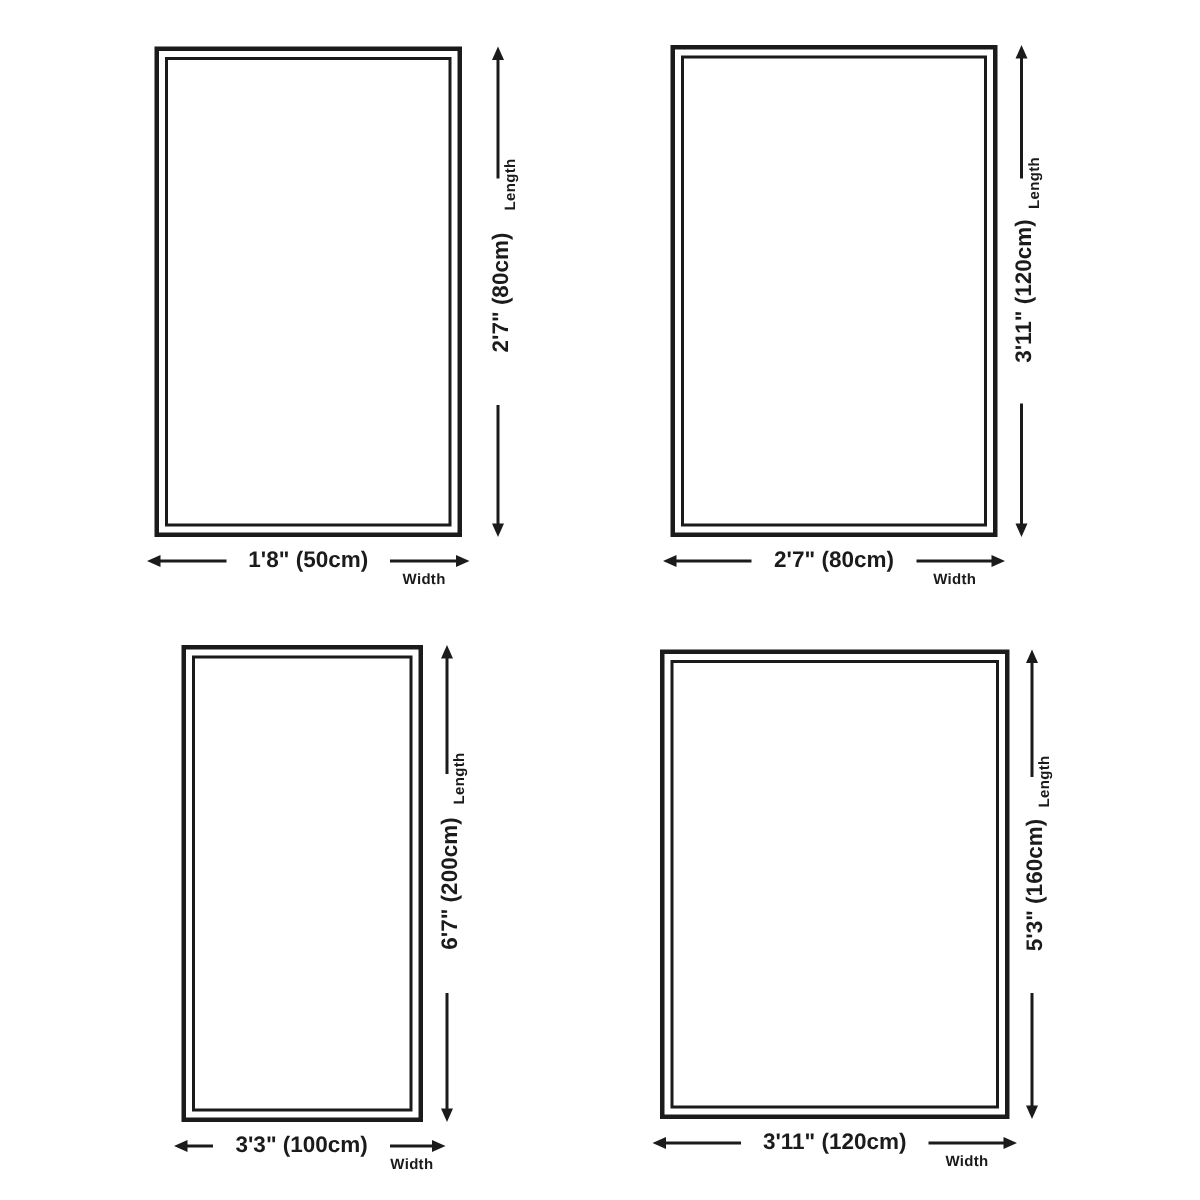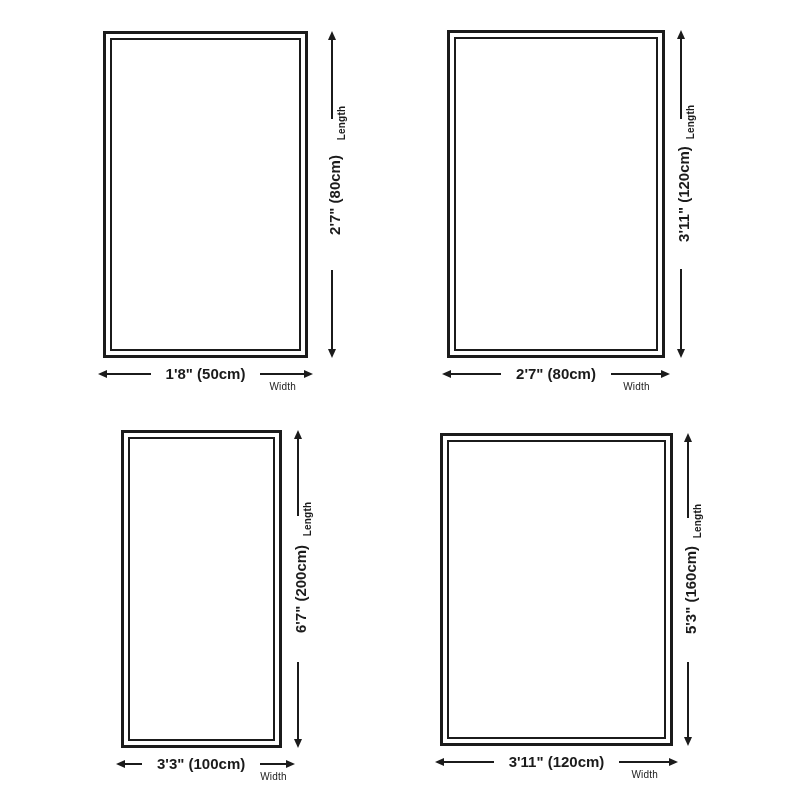--- a/index.html
+++ b/index.html
@@ -119,21 +119,21 @@
   .hright {
     flex: 1;
     display: flex;
     flex-direction: column;
     align-items: center;
   }
   .hright .harrow { width: 100%; flex: none; align-self: stretch; }
   .width-label {
     margin-top: 6px;
     font-size: 10px;
-    font-weight: 400;
+    font-weight: 700;
     letter-spacing: 0.2px;
     white-space: nowrap;
   }
 </style>
 </head>
 <body>
 
 <div class="canvas">
 
   <div class="panel" style="left:103px; top:31px; width:265px; height:375px;">

